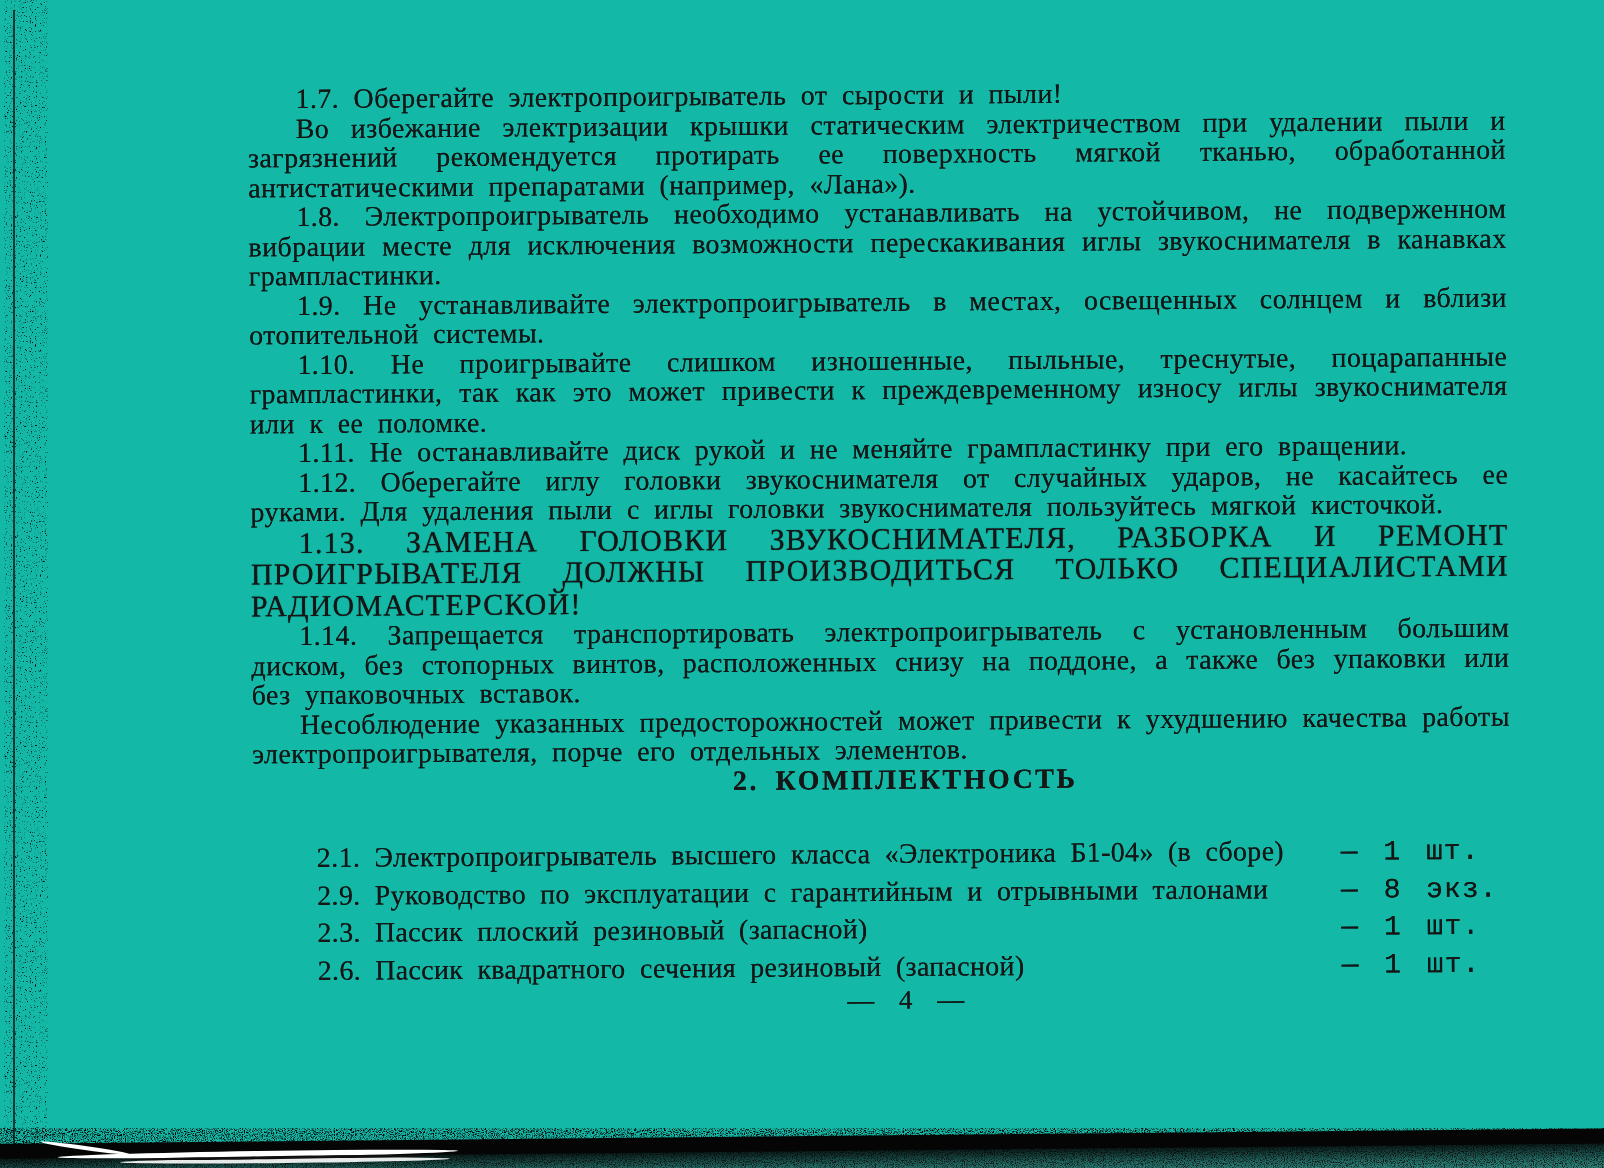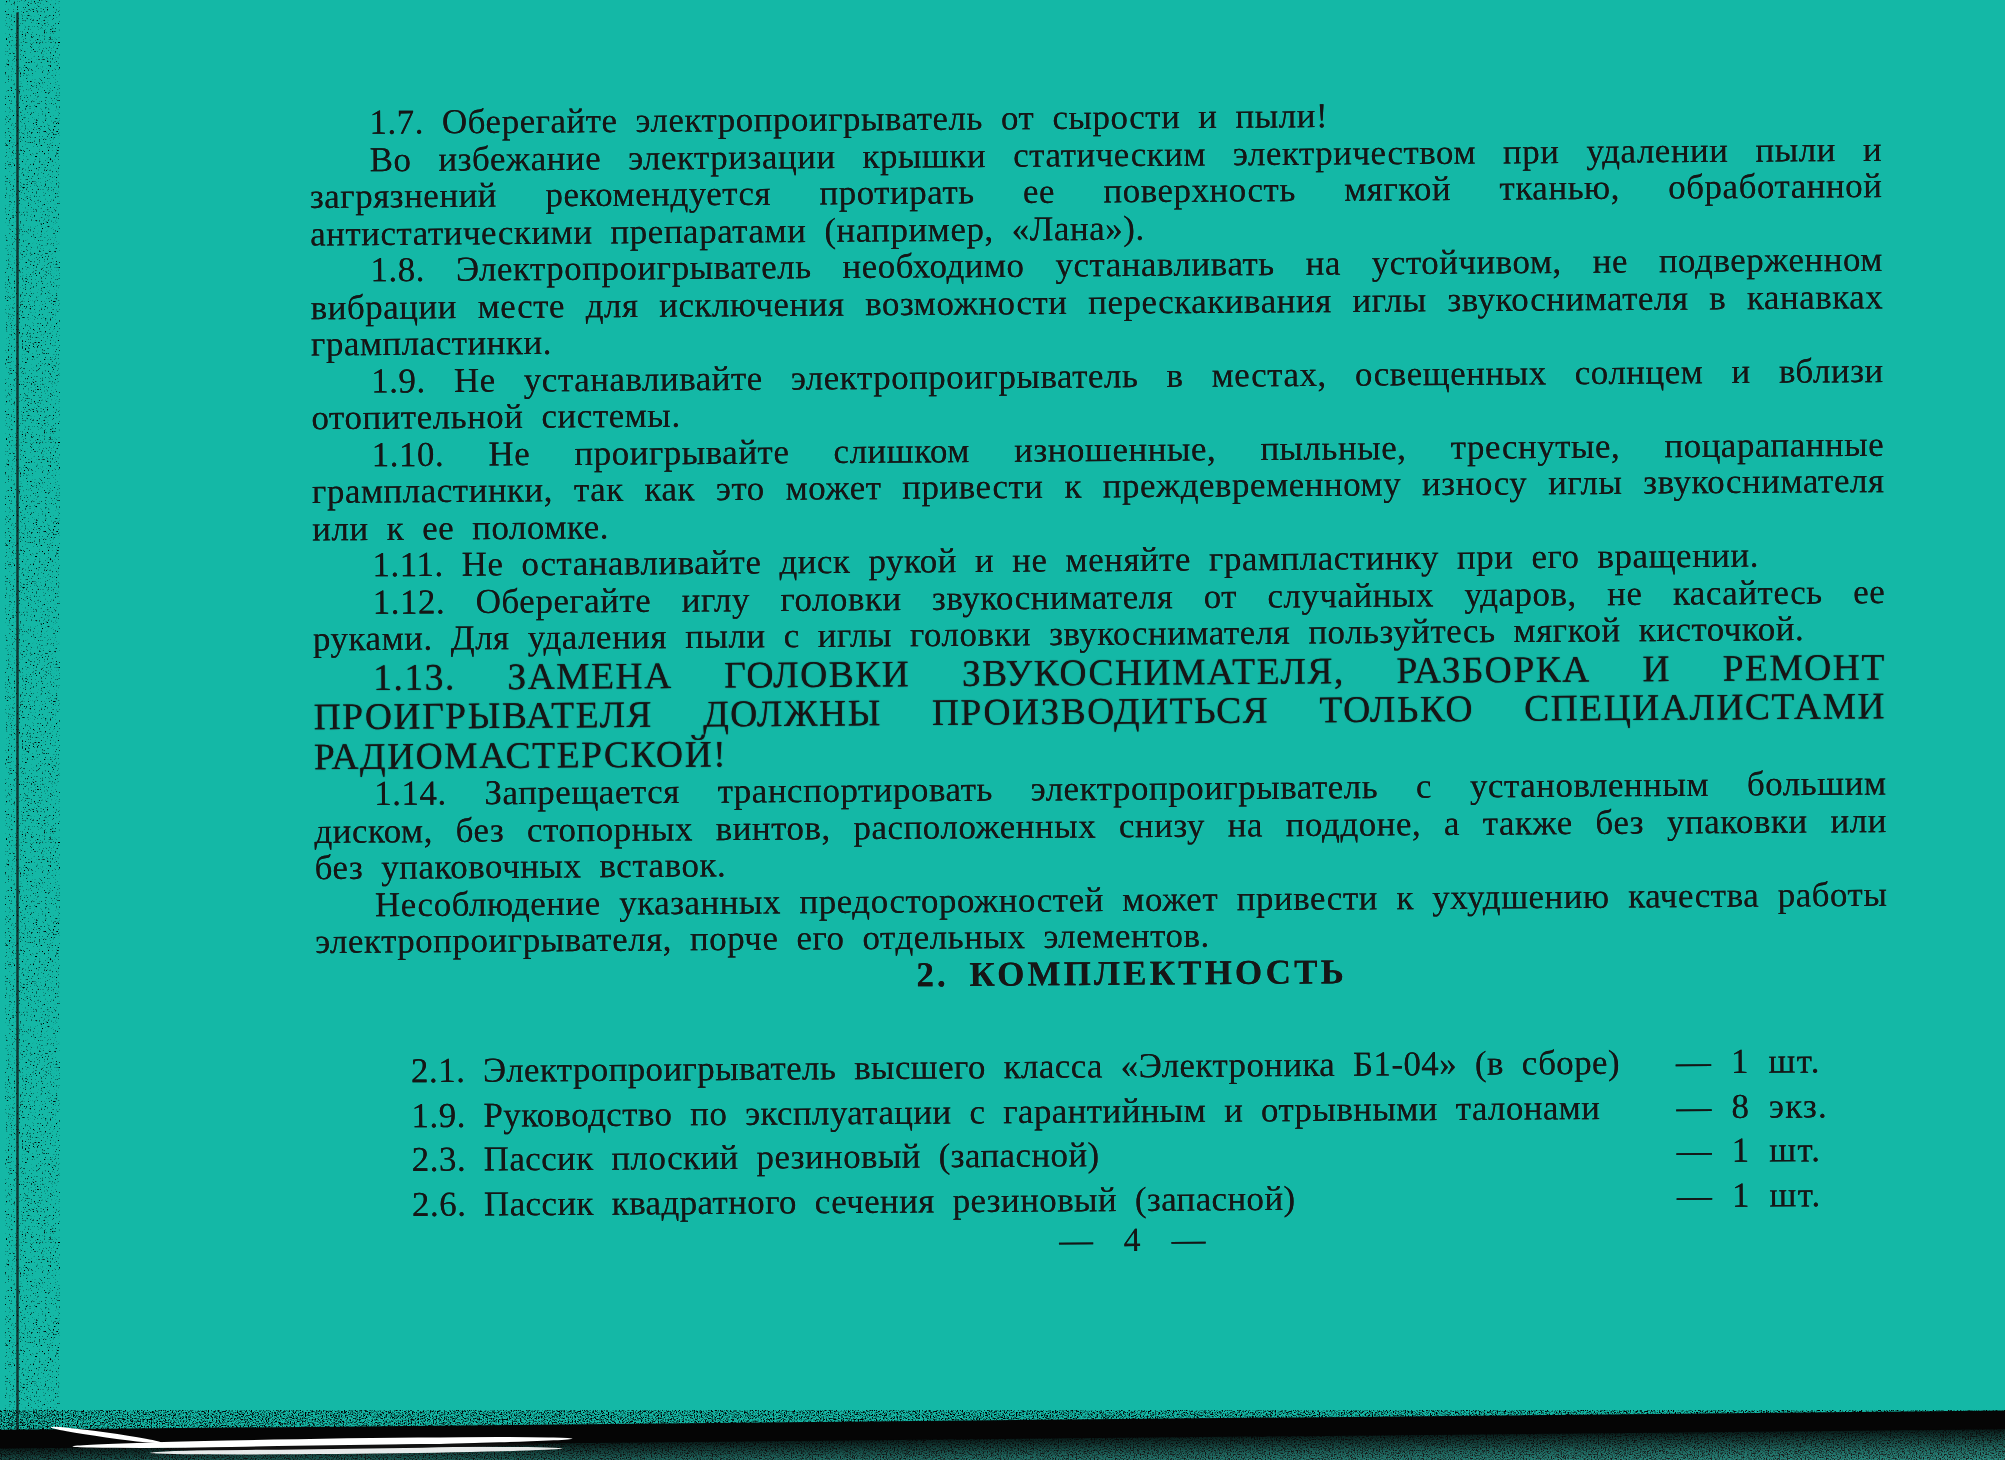--- a/index.html
+++ b/index.html
@@ -25,23 +25,23 @@
     margin-top:2px;margin-bottom:2px;
     text-shadow:0 0 0.8px rgba(10,10,10,.9);
   }
   #section-heading{
     margin-top:64px;
     text-align:center;text-indent:30px;
     font-weight:bold;font-size:28px;letter-spacing:2.5px;
   }
   #equipment-list{margin-top:42px;padding-left:64px;}
   .list-item{display:flex;align-items:baseline;line-height:35.5px;text-align:left;}
-  .item-num{flex:0 0 auto;margin-right:14px;margin-left:12px;}
+  .item-num{flex:0 0 auto;margin-right:14px;}
   .item-text{flex:1 1 auto;letter-spacing:0.3px;}
-  .item-qty{flex:0 0 170px;white-space:nowrap;letter-spacing:1px;}
+  .item-qty{flex:0 0 170px;white-space:nowrap;letter-spacing:1px;font-family:Liberation Mono, monospace;}
   #page-number{
     margin-top:10px;text-align:center;text-indent:0;
     font-size:27px;letter-spacing:2px;word-spacing:14px;
   }
   
   #left-noise{position:absolute;left:4px;top:0;width:44px;height:1168px;pointer-events:none;}
   #left-noise-line{
     position:absolute;left:13px;top:10px;width:2px;height:1140px;
     background:#111;opacity:.75;
   }
@@ -99,21 +99,21 @@
 
     <p id="section-heading">2.  КОМПЛЕКТНОСТЬ</p>
 
     <div id="equipment-list">
       <div class="list-item">
         <span class="item-num">2.1.</span>
         <span class="item-text">Электропроигрыватель высшего класса «Электроника  Б1-04» (в сборе)</span>
         <span class="item-qty">— 1  шт.</span>
       </div>
       <div class="list-item">
-        <span class="item-num">1.9.</span>
+        <span class="item-num">2.9.</span>
         <span class="item-text">Руководство по эксплуатации с гарантийным  и  отрывными  талонами</span>
         <span class="item-qty">— 8  экз.</span>
       </div>
       <div class="list-item">
         <span class="item-num">2.3.</span>
         <span class="item-text">Пассик плоский резиновый (запасной)</span>
         <span class="item-qty">— 1  шт.</span>
       </div>
       <div class="list-item">
         <span class="item-num">2.6.</span>

